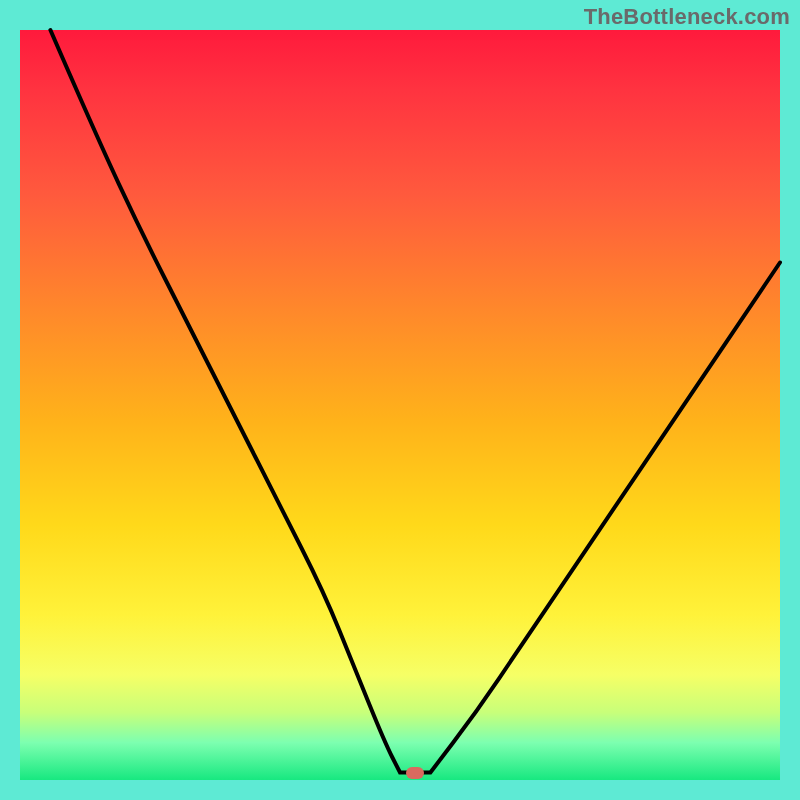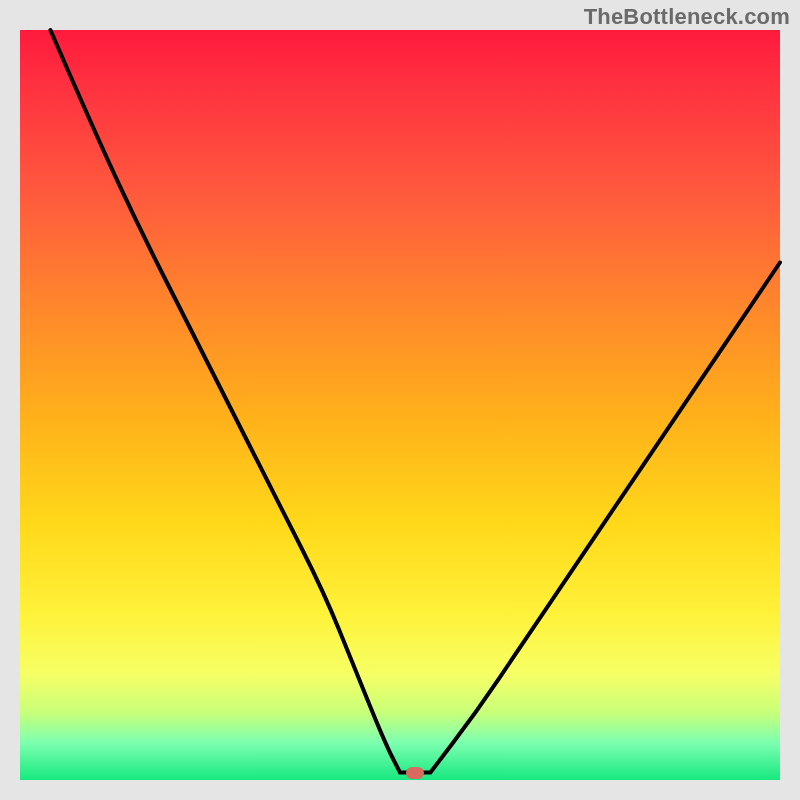--- a/index.html
+++ b/index.html
@@ -8,21 +8,21 @@
     width: 800px;
     height: 800px;
     background: #000;
     overflow: hidden;
     font-family: Arial, Helvetica, sans-serif;
   }
   .frame {
     position: relative;
     width: 800px;
     height: 800px;
-    background: #e5e5e5;
+    background: #5eead4;
   }
   .attribution {
     position: absolute;
     top: 4px;
     right: 10px;
     color: #6a6a6a;
     font-size: 22px;
     font-weight: 600;
     letter-spacing: 0.2px;
   }

